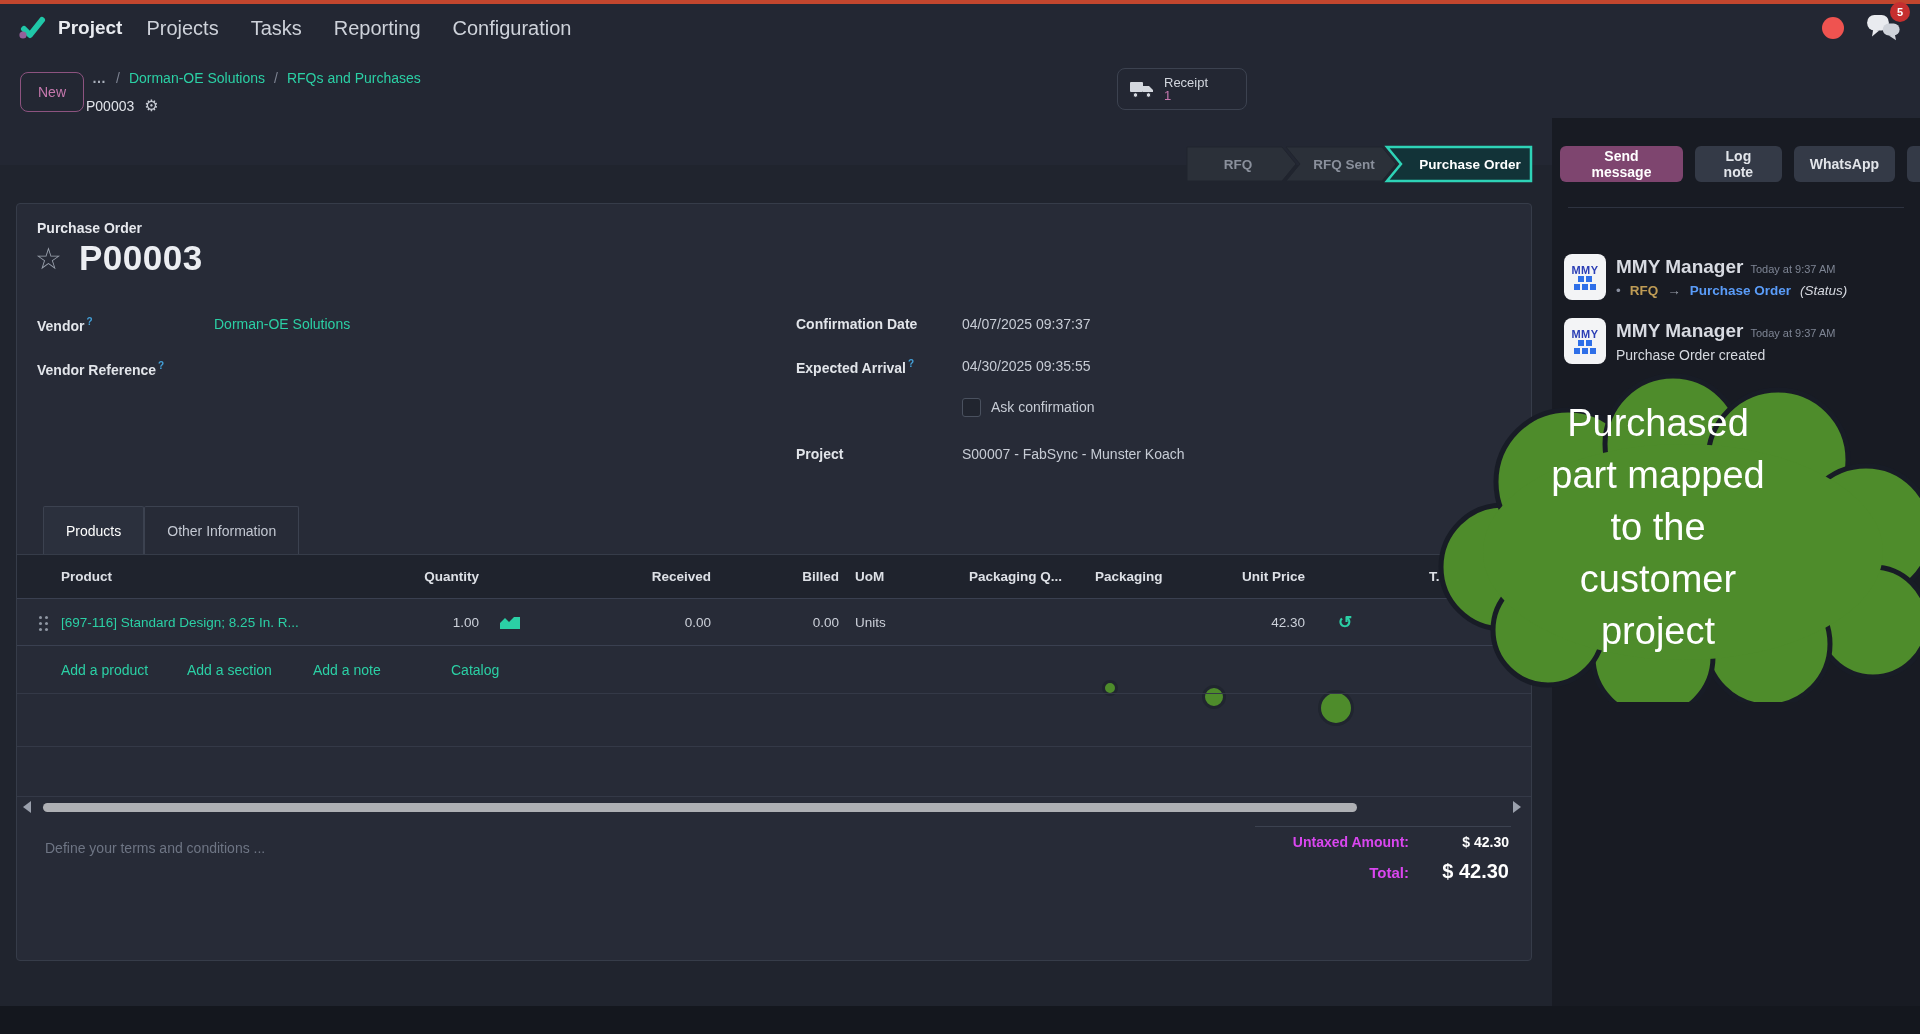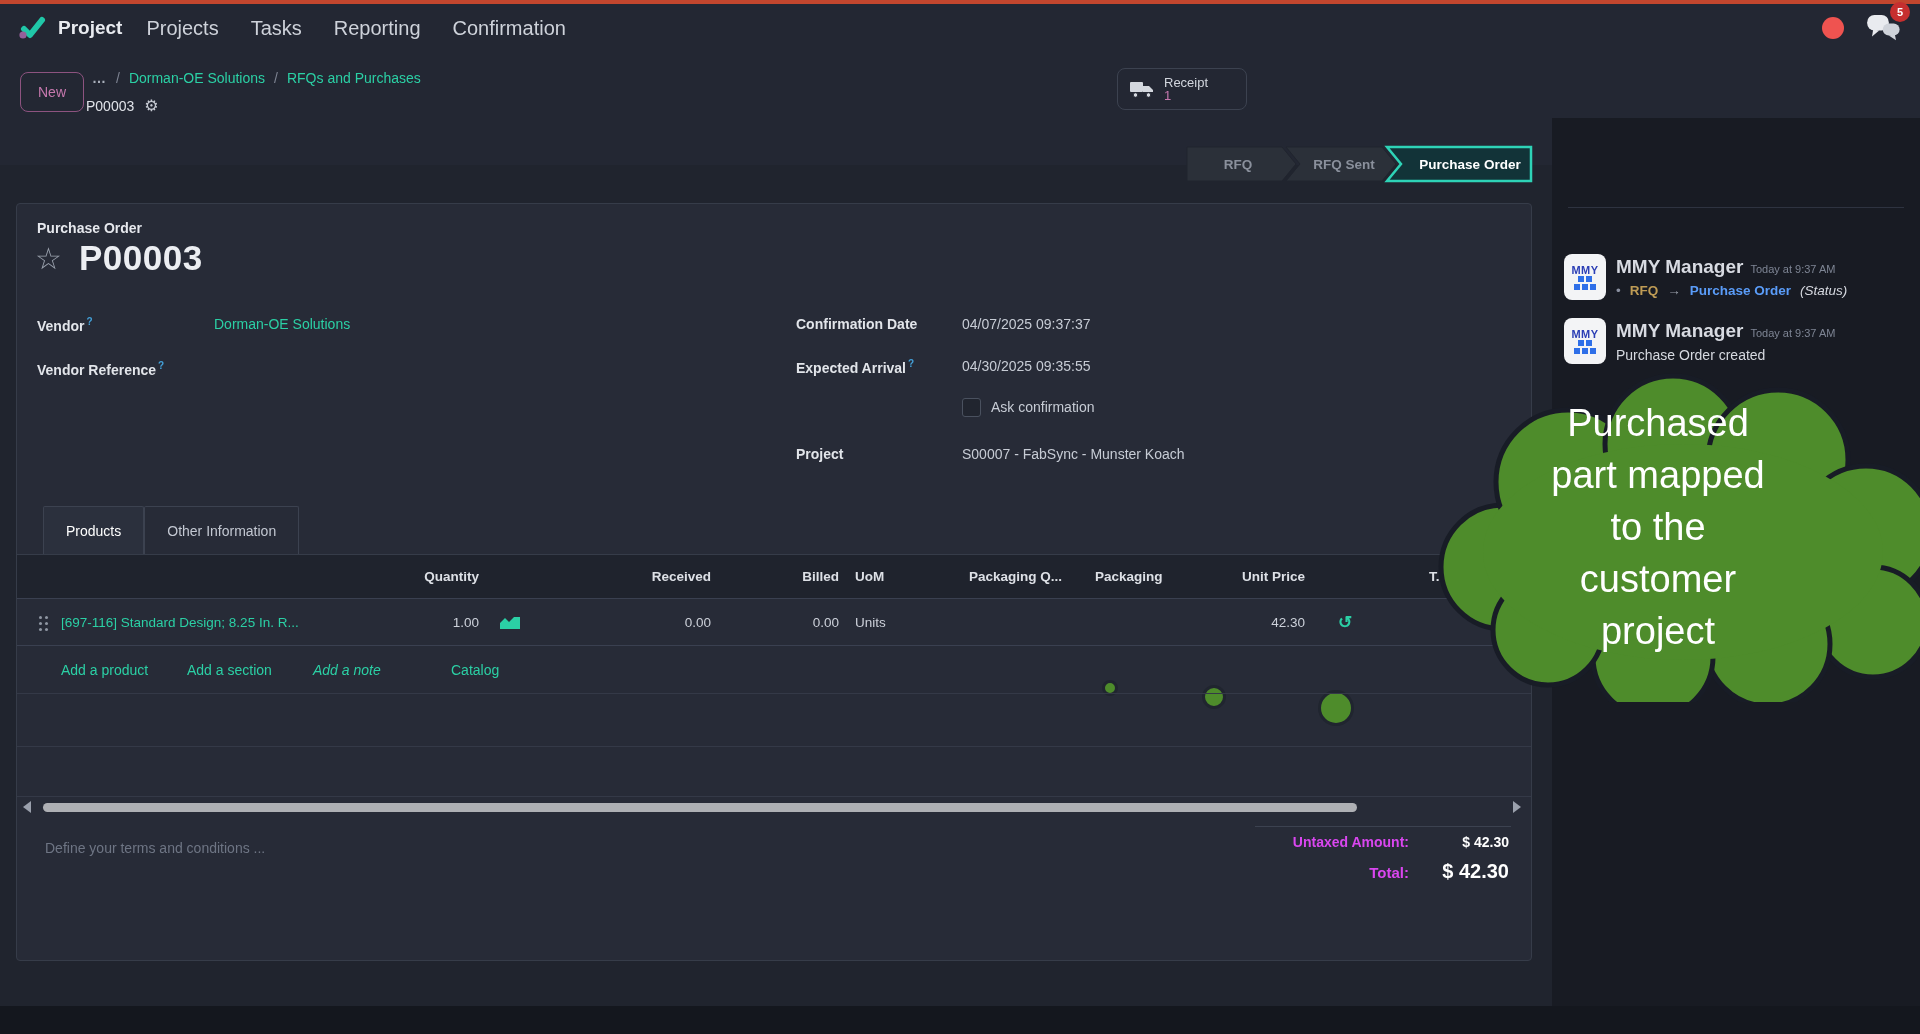--- a/index.html
+++ b/index.html
@@ -108,21 +108,21 @@
   .c-uom{left:838px;width:110px;text-align:right;}
   .c-pkgq{left:952px;width:110px;}
   .c-pkg{left:1078px;width:96px;}
   .c-price{left:1128px;width:160px;}
   .c-hist{left:1310px;width:36px;justify-content:center;}
   .c-tax{left:1412px;width:60px;}
   .drag-dots{width:3px;height:3px;border-radius:50%;background:#8f96a2;display:inline-block;margin-left:4px;
      box-shadow:6px 0 #8f96a2,0 6px #8f96a2,6px 6px #8f96a2,0 12px #8f96a2,6px 12px #8f96a2;margin-top:-10px;}
   .hist-ic{color:#2bd0a5;font-size:17px;font-weight:700;line-height:1;}
   .tl{position:absolute;top:0;height:100%;display:flex;align-items:center;font-size:14px;}
-  .tl1{left:44px;} .tl2{left:170px;} .tl3{left:296px;font-style:italic;} .tl4{left:434px;}
+  .tl1{left:44px;} .tl2{left:170px;} .tl3{left:296px;} .tl4{left:434px;}
 
   
   .hscroll-thumb{left:26px;top:599px;width:1314px;height:9px;border-radius:5px;background:#aeb0b4;}
   .sarrow{top:597px;width:0;height:0;border-top:6px solid transparent;border-bottom:6px solid transparent;}
   .sarrow.l{left:6px;border-right:8px solid #9aa0ac;}
   .sarrow.r{left:1496px;border-left:8px solid #9aa0ac;}
 
   
   .terms{left:28px;top:636px;font-size:14px;color:#6e7584;}
   .tot-divider{left:1238px;top:622px;width:256px;height:1px;background:#3c4250;}
@@ -155,21 +155,21 @@
   <div class="abs navbar">
     <svg class="nav-logo" viewBox="0 0 28 28">
       <polyline points="6,15 12,21 24,6" fill="none" stroke="#20c7a8" stroke-width="6" stroke-linecap="round" stroke-linejoin="round"></polyline>
       <circle cx="5" cy="21" r="3.6" fill="#95609a"></circle>
     </svg>
     <div class="nav-title">Project</div>
     <div class="nav-menu">
       <div class="nav-item">Projects</div>
       <div class="nav-item">Tasks</div>
       <div class="nav-item">Reporting</div>
-      <div class="nav-item">Confirmation</div>
+      <div class="nav-item">Configuration</div>
     </div>
     <div class="nav-right">
       <div class="rec-dot"></div>
       <div class="chat-wrap">
         <svg width="36" height="30" viewBox="0 0 30 24">
           <rect x="1" y="2" width="18" height="13" rx="6" fill="#e9ebef"></rect>
           <path d="M6 14 l-1 6 l6 -5 z" fill="#e9ebef"></path>
           <rect x="14" y="9" width="14" height="10" rx="5" fill="#cfd3da"></rect>
           <path d="M24 18 l1 5 l-6 -4 z" fill="#cfd3da"></path>
         </svg>
@@ -214,20 +214,26 @@
       <polygon points="100,2 196,2 210,19 196,36 100,36 114,19" fill="#2b3039" stroke="#20242e" stroke-width="1"></polygon>
       <text x="158" y="24" fill="#8a909c" font-size="13.5" font-weight="600" text-anchor="middle">RFQ Sent</text>
     </g>
     <g>
       <polygon points="201,2 345,2 345,36 201,36 215,19" fill="#123338" stroke="#2ed3b7" stroke-width="2.5"></polygon>
       <text x="284" y="24" fill="#ffffff" font-size="13.5" font-weight="700" text-anchor="middle">Purchase Order</text>
     </g>
   </svg>
 
   <div class="abs rpanel"></div>
+  <div class="abs chatter-actions">
+    <button class="btn primary">Send message</button>
+    <button class="btn">Log note</button>
+    <button class="btn">WhatsApp</button>
+    <button class="btn sliver"></button>
+  </div>
   <div class="abs rp-divider"></div>
 
   <div class="abs msg msg1">
     <div class="avatar">
       <span class="avatar-mmy">MMY</span>
       <svg width="22" height="14" viewBox="0 0 22 14">
         <rect x="4" y="0" width="6" height="6" fill="#2e6fe8"></rect>
           <rect x="12" y="0" width="6" height="6" fill="#2e6fe8"></rect>
         <rect x="0" y="8" width="6" height="6" fill="#2e6fe8"></rect>
           <rect x="8" y="8" width="6" height="6" fill="#2e6fe8"></rect>
@@ -297,20 +303,21 @@
     <div class="abs adot adot1"></div>
     <div class="abs adot adot2"></div>
     <div class="abs adot adot3"></div>
 
     <div class="abs tabs">
       <div class="tab active">Products</div>
       <div class="tab">Other Information</div>
     </div>
 
     <div class="abs thead">
+      <div class="cell hcell c-product">Product</div>
       <div class="cell hcell c-qty num">Quantity</div>
       <div class="cell hcell c-recv num">Received</div>
       <div class="cell hcell c-bill num">Billed</div>
       <div class="cell hcell c-uom">UoM</div>
       <div class="cell hcell c-pkgq">Packaging Q...</div>
       <div class="cell hcell c-pkg">Packaging</div>
       <div class="cell hcell c-price num">Unit Price</div>
       <div class="cell hcell c-tax">T...</div>
     </div>
 

